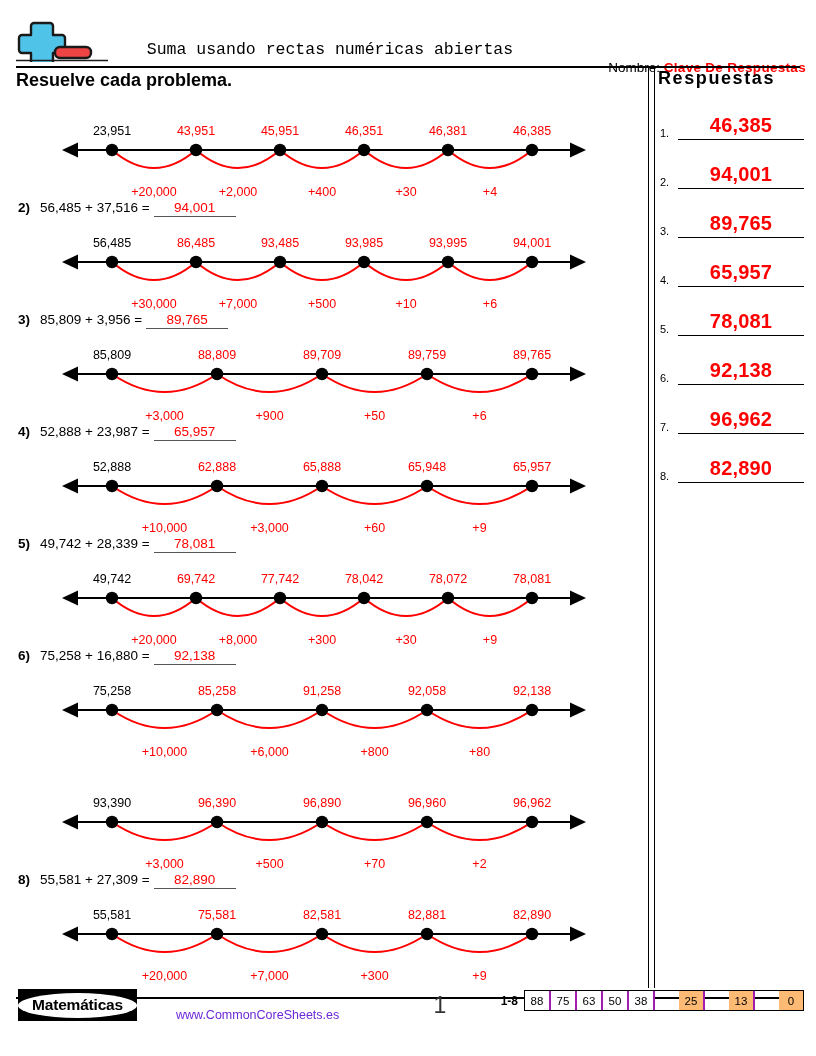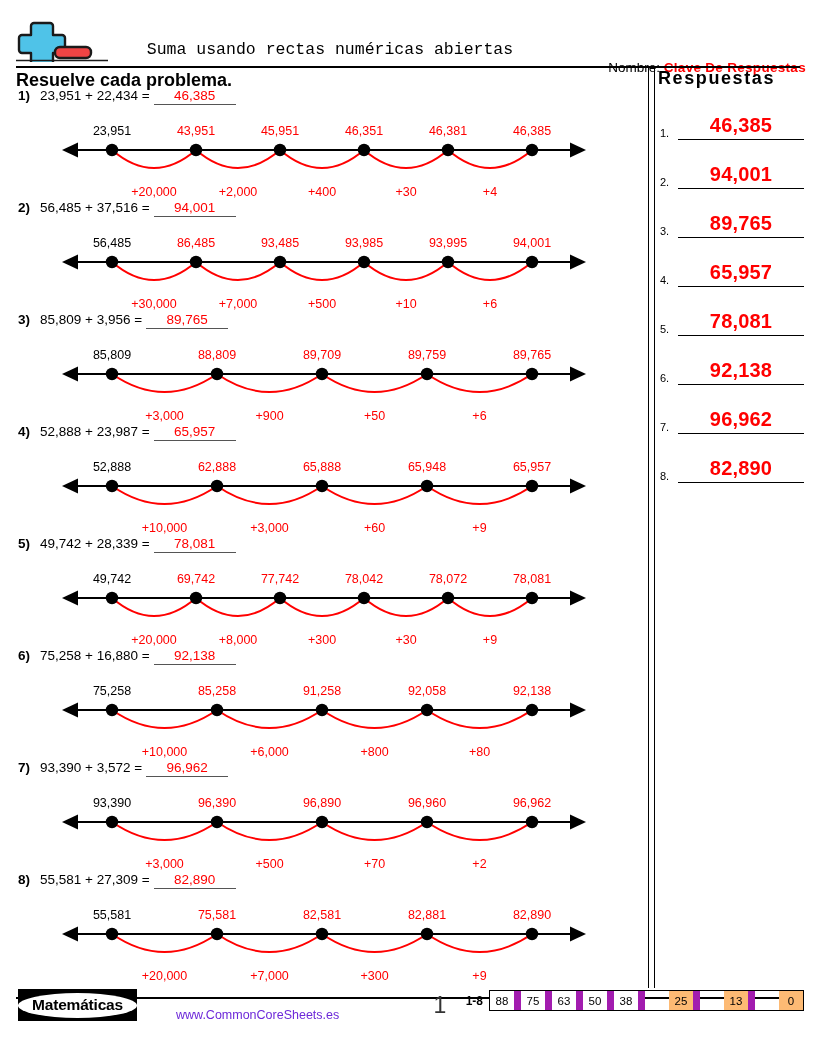--- a/index.html
+++ b/index.html
@@ -226,21 +226,21 @@
     align-items: center;
     padding-right: 6px;
     font-weight: bold;
   }
   #score-cells {
     display: flex;
     border: 1px solid #000;
   }
   .score-cell {
     width: 24px;
-    border-right: 7px solid #a21caf;
+    border-right: 2px solid #a21caf;
     font-size: 11.5px;
     display: flex;
     align-items: center;
     justify-content: center;
     background: #fff;
   }
   .score-cell:last-child { border-right: none; }
   .score-cell.hl { background: #fdba74; margin-left: 24px; }
 </style>
 </head>
@@ -307,21 +307,20 @@
       <div class="answer-row">
         <span class="answer-num">8.</span>
         <span class="answer-value">82,890</span>
         <span class="answer-line"></span>
       </div>
     </div>
 </div>
 
 <div id="problems">
     <div class="problem">
-      <div class="prob-head"><span class="prob-index">1)</span><span class="prob-expr">23,951 + 22,434 =</span><span class="prob-answer-box">46,385</span></div>
       <div class="numberline-wrap">
         <svg width="648" height="90" viewBox="0 0 648 90">
           <line x1="68" y1="40" x2="580" y2="40" stroke="#000" stroke-width="2.2"></line>
           <polygon points="62,40 78,32.5 78,47.5" fill="#000"></polygon>
           <polygon points="586,40 570,32.5 570,47.5" fill="#000"></polygon>
           <path d="M 112 40 Q 154 76 196 40" fill="none" stroke="#ff0000" stroke-width="1.9"></path>
           <text x="154" y="86" text-anchor="middle" class="nl-jump-label">+20,000</text>
           <path d="M 196 40 Q 238 76 280 40" fill="none" stroke="#ff0000" stroke-width="1.9"></path>
           <text x="238" y="86" text-anchor="middle" class="nl-jump-label">+2,000</text>
           <path d="M 280 40 Q 322 76 364 40" fill="none" stroke="#ff0000" stroke-width="1.9"></path>
@@ -487,21 +486,20 @@
           <circle cx="322" cy="40" r="6.2" fill="#000"></circle>
           <text x="322" y="25" text-anchor="middle" class="nl-point-label step">91,258</text>
           <circle cx="427" cy="40" r="6.2" fill="#000"></circle>
           <text x="427" y="25" text-anchor="middle" class="nl-point-label step">92,058</text>
           <circle cx="532" cy="40" r="6.2" fill="#000"></circle>
           <text x="532" y="25" text-anchor="middle" class="nl-point-label step">92,138</text>
         </svg>
       </div>
     </div>
     <div class="problem">
-      <div class="prob-head"><span class="prob-index">7)</span><span class="prob-expr">93,390 + 3,572 =</span><span class="prob-answer-box">96,962</span></div>
       <div class="numberline-wrap">
         <svg width="648" height="90" viewBox="0 0 648 90">
           <line x1="68" y1="40" x2="580" y2="40" stroke="#000" stroke-width="2.2"></line>
           <polygon points="62,40 78,32.5 78,47.5" fill="#000"></polygon>
           <polygon points="586,40 570,32.5 570,47.5" fill="#000"></polygon>
           <path d="M 112 40 Q 164.5 76 217 40" fill="none" stroke="#ff0000" stroke-width="1.9"></path>
           <text x="164.5" y="86" text-anchor="middle" class="nl-jump-label">+3,000</text>
           <path d="M 217 40 Q 269.5 76 322 40" fill="none" stroke="#ff0000" stroke-width="1.9"></path>
           <text x="269.5" y="86" text-anchor="middle" class="nl-jump-label">+500</text>
           <path d="M 322 40 Q 374.5 76 427 40" fill="none" stroke="#ff0000" stroke-width="1.9"></path>

